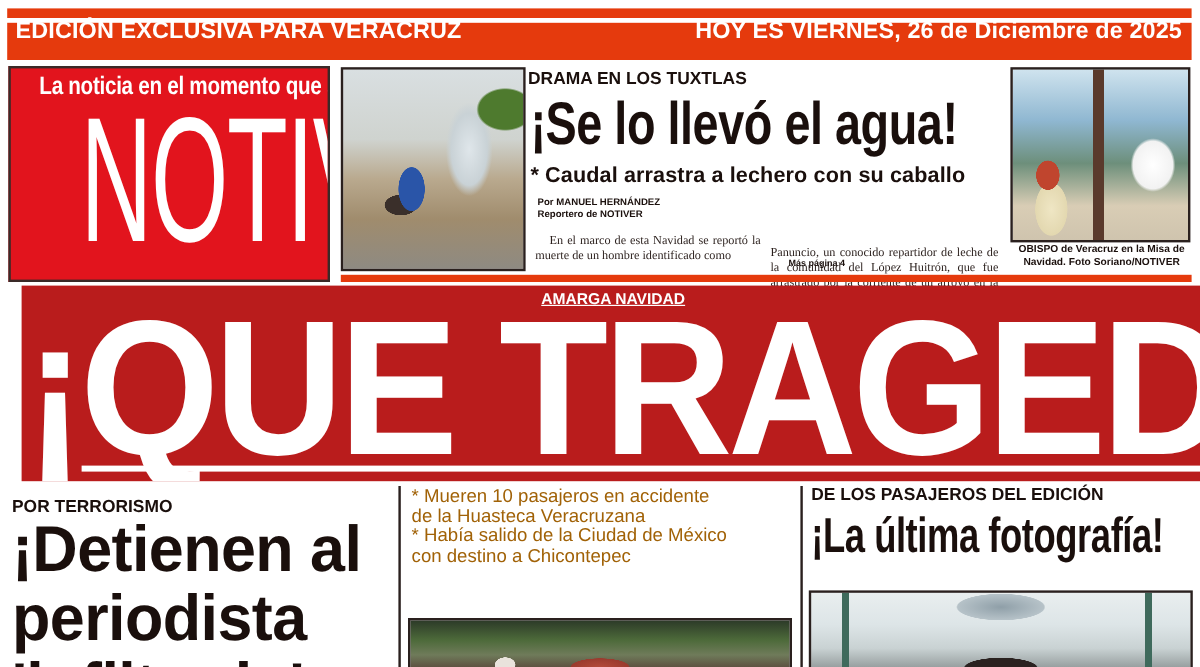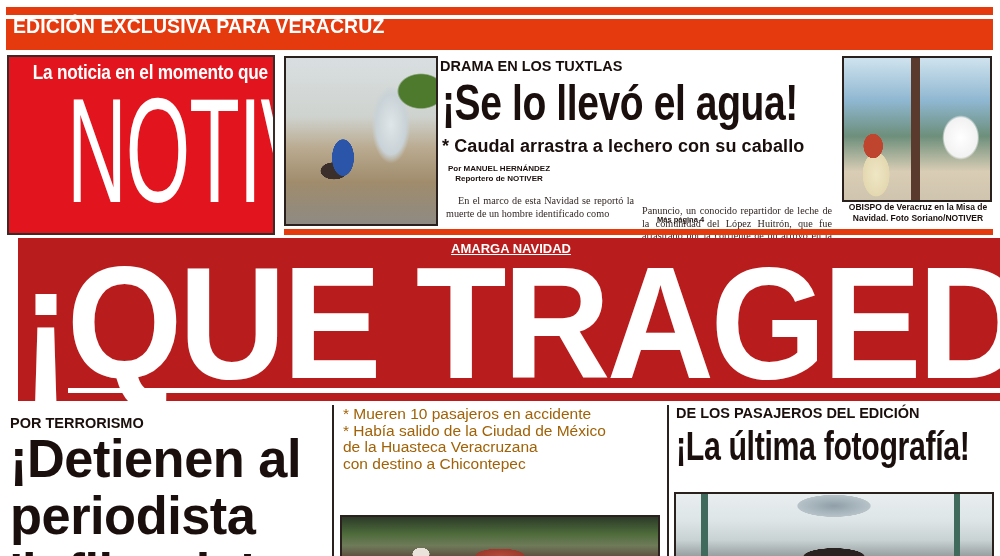--- a/index.html
+++ b/index.html
@@ -41,21 +41,21 @@
   .caption-church { left: 840px; top: 202px; width: 156px; font-size: 8.5px; font-weight: bold; text-align: center; line-height: 11px; }
 
   .orange-rule-mid { left: 284px; top: 229px; width: 709px; height: 6px; background: var(--brand); }
 
   
   .kicker { font-weight: bold; text-align: left; }
   .drama-kicker { left: 440px; top: 58px; width: 396px; font-size: 14.5px; }
   .drama-headline { left: 442px; top: 74px; width: 396px; font-family: "Liberation Sans", sans-serif; font-weight: bold;
     font-size: 50px; line-height: 58px; white-space: nowrap; transform: scaleX(0.78); transform-origin: left center; letter-spacing: -0.5px; }
   .drama-subhead { left: 442px; top: 136px; font-weight: bold; font-size: 18px; white-space: nowrap; letter-spacing: 0.1px; }
-  .byline { left: 448px; top: 164px; font-size: 8px; font-weight: bold; line-height: 10px; text-align: center; }
+  .byline { left: 448px; top: 164px; font-size: 8px; font-weight: bold; line-height: 10px; }
   .body-text { font-family: "Liberation Serif", serif; font-size: 10.2px; line-height: 12.5px; color: #2a1f1c; }
   .drama-body-1 { left: 446px; top: 195px; width: 188px; text-indent: 12px; text-align: justify; }
   .drama-body-2 { left: 642px; top: 165px; width: 190px; text-align: justify; margin-top: 40px; }
   .more-page { left: 657px; top: 215px; font-size: 7.5px; font-weight: bold; }
 
   
   .banner { left: 18px; top: 238px; width: 986px; height: 163px; background: #b91c1c; overflow: hidden; }
   .banner-kicker { position: absolute; left: 0; right: 0; top: 3px; color: #fff; font-size: 13px; font-weight: bold;
     text-decoration: underline; text-align: center; }
   .banner-headline { position: absolute; left: 3px; top: 10px; width: 980px; height: 150px; color: #fff;
@@ -92,20 +92,21 @@
       linear-gradient(180deg, #e9eeef 0%, #dde5e7 40%, #c9d2d3 70%, #8b9393 100%); }
 
   :root { --brand: #e53a0d; }
 </style>
 </head>
 <body>
 
 <div class="abs top-stripe"></div>
 <div class="abs edition-bar">
   <span>EDICIÓN EXCLUSIVA PARA VERACRUZ</span>
+  <span>HOY ES VIERNES, 26 de Diciembre de 2025</span>
 </div>
 
 <div class="abs masthead">
   <div class="tagline">La noticia en el momento que sucede</div>
   <div class="logo">NOTIVER</div>
 </div>
 
 <div class="abs photo photo-flood"></div>
 <div class="abs kicker drama-kicker">DRAMA EN LOS TUXTLAS</div>
 <div class="abs drama-headline">¡Se lo llevó el agua!</div>
@@ -134,21 +135,21 @@
 
 <div class="abs kicker terror-kicker">POR TERRORISMO</div>
 <div class="abs terror-headline">
   <div>¡Detienen al</div>
   <div>periodista</div>
   <div>'infiltrado'</div>
 </div>
 
 <div class="abs accident-bullets">
   <div>* Mueren 10 pasajeros en accidente</div>
+  <div>de la Huasteca Veracruzana</div>
   <div>* Había salido de la Ciudad de México</div>
-  <div>de la Huasteca Veracruzana</div>
   <div>con destino a Chicontepec</div>
 </div>
 <div class="abs photo photo-accident"></div>
 
 <div class="abs kicker lastphoto-kicker">DE LOS PASAJEROS DEL EDICIÓN</div>
 <div class="abs lastphoto-headline">¡La última fotografía!</div>
 <div class="abs photo photo-bus"></div>
 
 </body></html>

